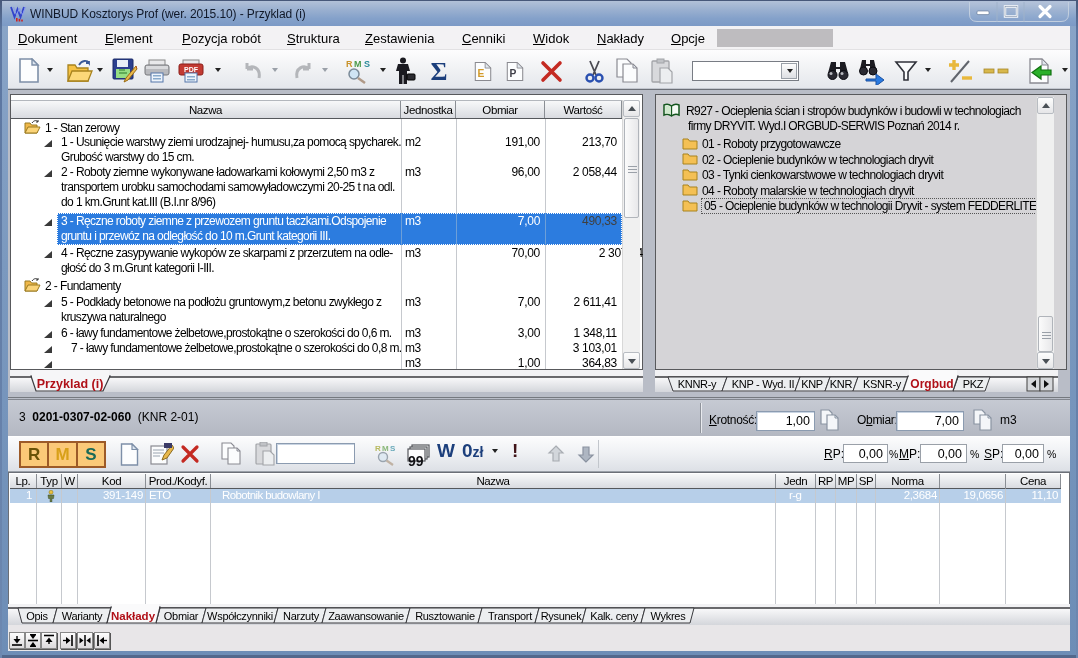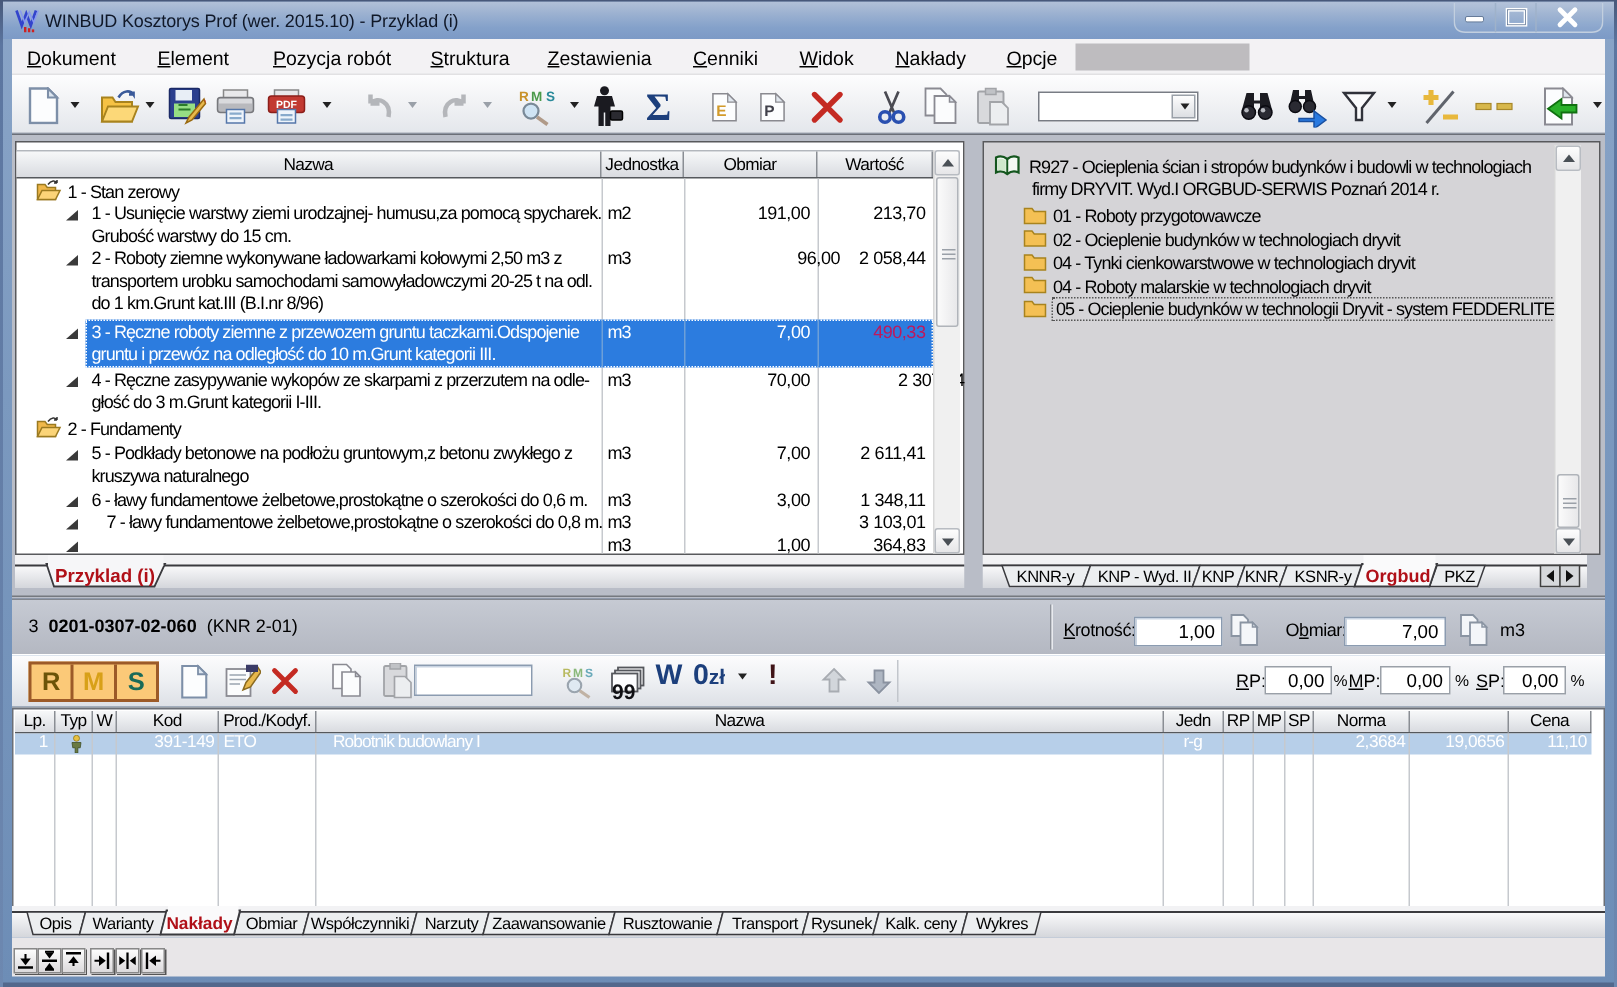--- a/index.html
+++ b/index.html
@@ -274,29 +274,29 @@
   <div class="row-txt" style="left:50px;top:55px;">Grubość warstwy do 15 cm.</div>
   <div class="row-txt" style="left:394px;top:40px;">m2</div>
   <div class="num" style="left:445px;top:40px;width:84px;">191,00</div>
   <div class="num" style="left:534px;top:40px;width:72px;">213,70</div>
 
   <div class="tri" style="left:33px;top:75px;"></div>
   <div class="row-txt" style="left:50px;top:70px;">2 - Roboty ziemne wykonywane ładowarkami kołowymi 2,50 m3 z</div>
   <div class="row-txt" style="left:50px;top:85px;">transportem urobku samochodami samowyładowczymi 20-25 t na odl.</div>
   <div class="row-txt" style="left:50px;top:100px;">do 1 km.Grunt kat.III (B.I.nr 8/96)</div>
   <div class="row-txt" style="left:394px;top:70px;">m3</div>
-  <div class="num" style="left:445px;top:70px;width:104px;">96,00</div>
+  <div class="num" style="left:445px;top:70px;width:84px;">96,00</div>
   <div class="num" style="left:534px;top:70px;width:72px;">2 058,44</div>
 
   <div class="tri" style="left:33px;top:124px;"></div>
   <div class="row-txt" style="left:50px;top:119px;color:#fff;">3 - Ręczne roboty ziemne z przewozem gruntu taczkami.Odspojenie</div>
   <div class="row-txt" style="left:50px;top:134px;color:#fff;">gruntu i przewóz na odległość do 10 m.Grunt kategorii III.</div>
   <div class="row-txt" style="left:394px;top:119px;color:#fff;">m3</div>
   <div class="num" style="left:445px;top:119px;width:84px;color:#fff;">7,00</div>
-  <div class="num" style="left:534px;top:119px;width:72px;color:#be185d;">490,33</div>
+  <div class="num" style="left:534px;top:119px;width:72px;color:#404040;">490,33</div>
 
   <div class="tri" style="left:33px;top:156px;"></div>
   <div class="row-txt" style="left:50px;top:151px;">4 - Ręczne zasypywanie wykopów ze skarpami z przerzutem na odle-</div>
   <div class="row-txt" style="left:50px;top:166px;">głość do 3 m.Grunt kategorii I-III.</div>
   <div class="row-txt" style="left:394px;top:151px;">m3</div>
   <div class="num" style="left:445px;top:151px;width:84px;">70,00</div>
   <div class="num" style="left:560px;top:151px;width:72px;">2 307,34</div>
 
   <svg class="fold" style="left:13px;top:183px" width="18" height="14" viewBox="0 0 18 14">
     <path d="M1 13 L1 3 L6 3 L7.5 5 L13 5 L13 13 Z" fill="#f0b84a" stroke="#9a7a20"></path>
@@ -371,21 +371,21 @@
     <path d="M1 12 L1 2 L6 2 L7.5 4 L15 4 L15 12 Z" fill="#f4c054" stroke="#a8831e"></path>
   </svg>
   <div class="row-txt" style="left:46px;top:42px;">01 - Roboty przygotowawcze</div>
   <svg class="fold" style="left:26px;top:57px" width="16" height="13" viewBox="0 0 16 13">
     <path d="M1 12 L1 2 L6 2 L7.5 4 L15 4 L15 12 Z" fill="#f4c054" stroke="#a8831e"></path>
   </svg>
   <div class="row-txt" style="left:46px;top:58px;">02 - Ocieplenie budynków w technologiach dryvit</div>
   <svg class="fold" style="left:26px;top:73px" width="16" height="13" viewBox="0 0 16 13">
     <path d="M1 12 L1 2 L6 2 L7.5 4 L15 4 L15 12 Z" fill="#f4c054" stroke="#a8831e"></path>
   </svg>
-  <div class="row-txt" style="left:46px;top:73px;">04 - Tynki cienkowarstwowe w technologiach dryvit</div>
+  <div class="row-txt" style="left:46px;top:73px;">03 - Tynki cienkowarstwowe w technologiach dryvit</div>
   <svg class="fold" style="left:26px;top:88px" width="16" height="13" viewBox="0 0 16 13">
     <path d="M1 12 L1 2 L6 2 L7.5 4 L15 4 L15 12 Z" fill="#f4c054" stroke="#a8831e"></path>
   </svg>
   <div class="row-txt" style="left:46px;top:89px;">04 - Roboty malarskie w technologiach dryvit</div>
   <svg class="fold" style="left:26px;top:104px" width="16" height="13" viewBox="0 0 16 13">
     <path d="M1 12 L1 2 L6 2 L7.5 4 L15 4 L15 12 Z" fill="#f4c054" stroke="#a8831e"></path>
   </svg>
   <div class="row-txt" style="left:46px;top:104px;outline:1px dotted #555;padding:0 2px;">05 - Ocieplenie budynków w technologii Dryvit - system FEDDERLITE</div>
 
   <div class="sb" style="left:380px;top:2px;width:18px;height:272px;">

